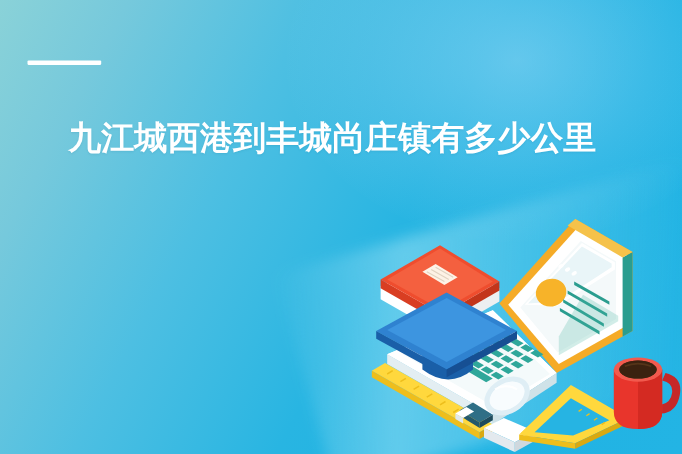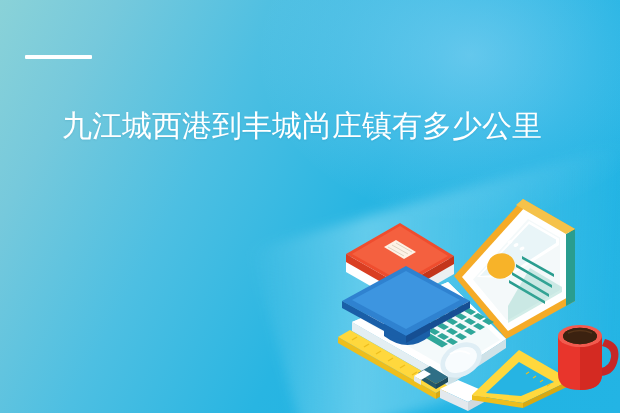--- a/index.html
+++ b/index.html
@@ -63,21 +63,21 @@
     border-radius: 1px;
   }
 
   #page-title {
     position: absolute;
     left: 62px;
     top: 107px;
     width: 520px;
     color: #ffffff;
     font-size: 30px;
-    font-weight: normal;
+    font-weight: bold;
     line-height: 38px;
     letter-spacing: 0px;
     white-space: nowrap;
     text-shadow: 0 1px 2px rgba(0,90,130,0.13);
   }
 
   #illustration {
     position: absolute;
     left: 330px;
     top: 196px;

